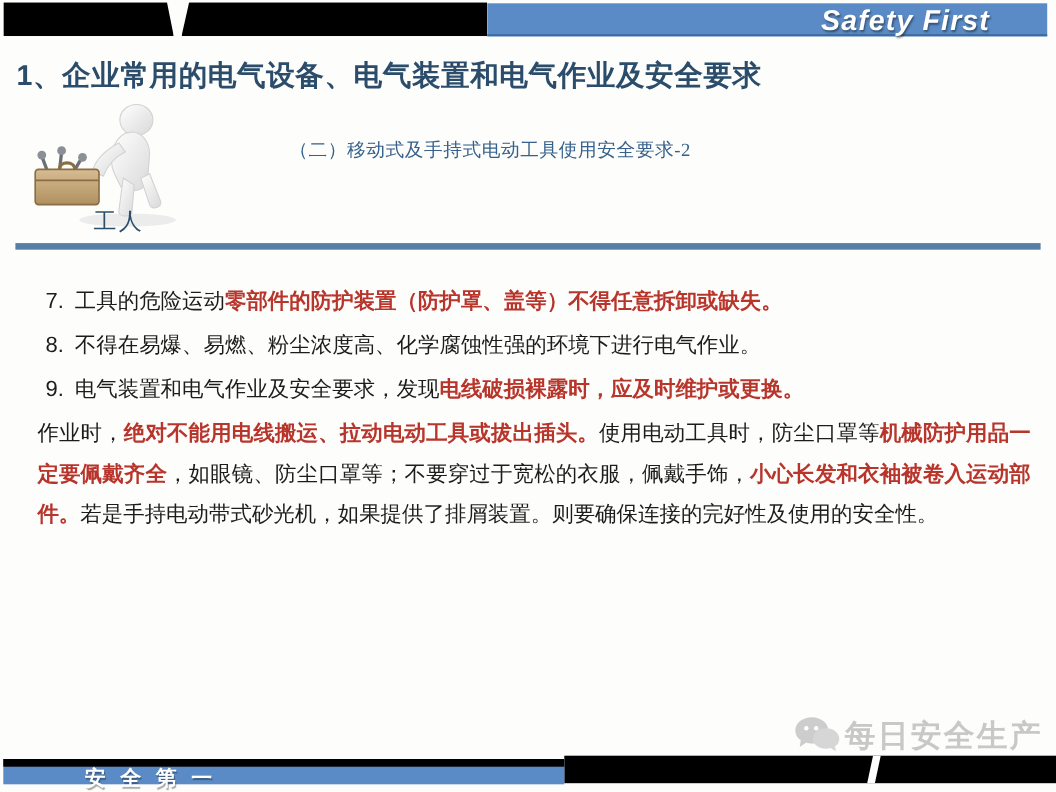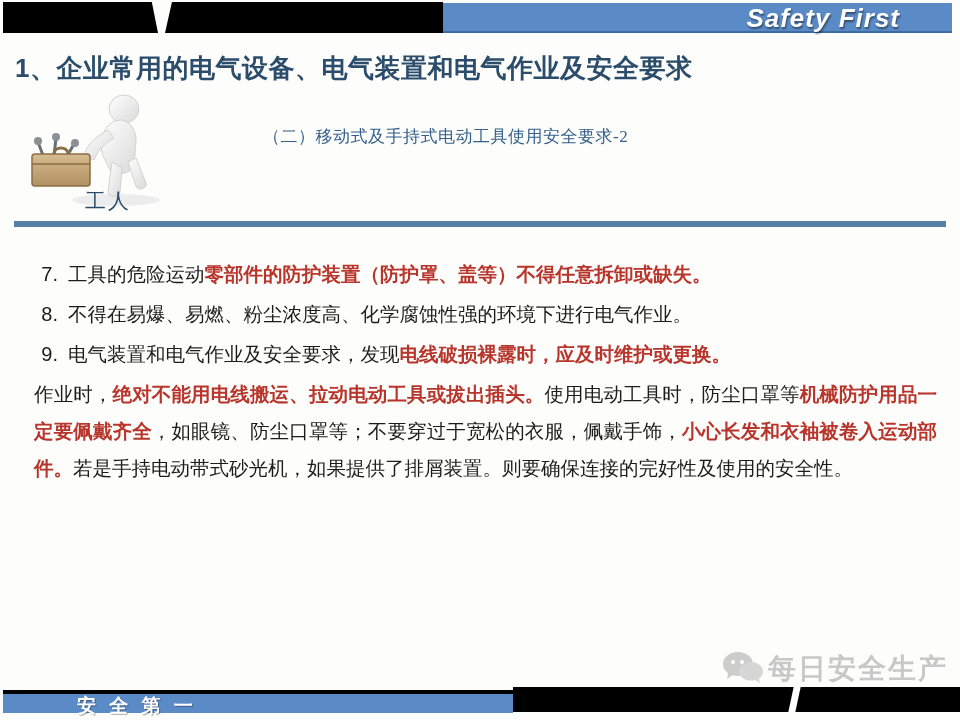--- a/index.html
+++ b/index.html
@@ -46,21 +46,21 @@
   .seg{color:var(--body-text);}
   .seg.red{color:var(--red-text);font-weight:bold;}
 
   
   .watermark{position:absolute;right:12px;top:648px;display:flex;align-items:flex-end;gap:4px;}
   .watermark-text{font-size:28px;font-weight:bold;color:var(--watermark-gray);
     letter-spacing:2px;text-shadow:1px 1px 0 #ffffff;}
   .bar-black-bottom{position:absolute;left:513px;top:687px;width:447px;height:25px;background:#000;}
   .bottom-slash{position:absolute;left:278px;top:0;width:7px;height:100%;background:#ffffff;transform:skewX(-12deg);}
   .bar-blue-bottom{position:absolute;left:3px;top:690px;width:510px;height:23px;
-    background:var(--accent-blue);border-top:4px solid #000000;}
+    background:var(--accent-blue);border-top:7px solid #000000;}
   .slogan{position:absolute;left:74px;top:0;line-height:23px;font-size:19px;font-weight:bold;
     color:#ffffff;letter-spacing:4px;text-shadow:1px 1px 1px rgba(0,0,0,0.35);}
 </style>
 </head>
 <body>
 
 <div class="slide">
 
   <div class="bar-black-1"></div>
   <div class="bar-black-2"></div>

